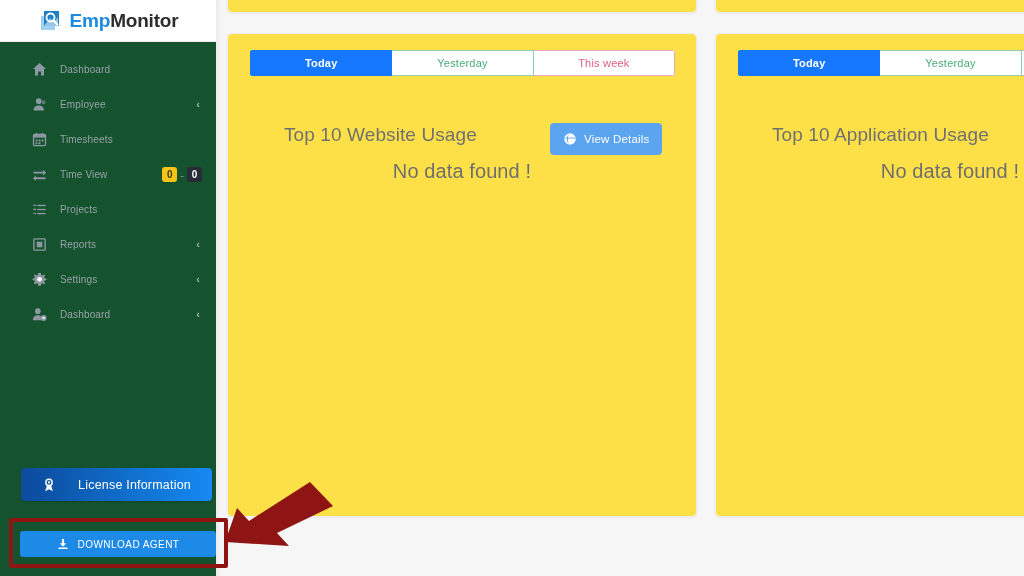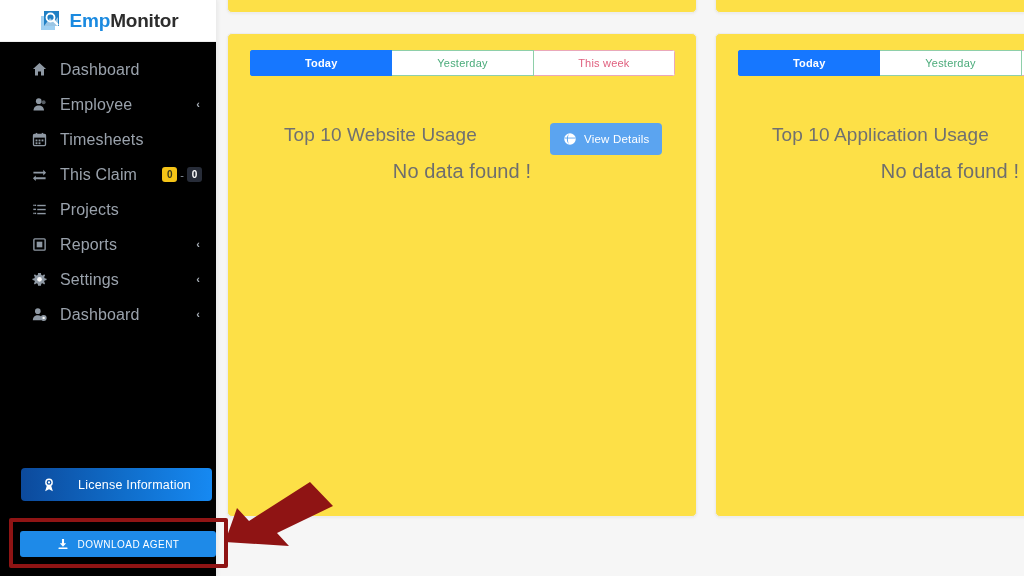--- a/index.html
+++ b/index.html
@@ -15,21 +15,21 @@
     width: 1024px; height: 576px;
     background: #f7f7f7;
     overflow: hidden;
   }
 
   
   .sidebar {
     position: absolute;
     left: 0; top: 0;
     width: 217px; height: 576px;
-    background: #000000;
+    background: #14532d;
     border-right: 1px solid #ececec;
     box-shadow: 1px 0 4px rgba(0,0,0,0.06);
     z-index: 5;
   }
   .brand {
     height: 42px;
     display: flex;
     align-items: center;
     justify-content: center;
     gap: 6px;
@@ -56,21 +56,21 @@
   }
   .nav-icon {
     width: 18px; height: 18px;
     flex: none;
     margin-right: 12px;
     color: #8e98a3;
     display: flex; align-items: center; justify-content: center;
   }
   .nav-icon svg { width: 15px; height: 15px; fill: #8e98a3; display:block; }
   .nav-label {
-    font-size: 16px;
+    font-size: 10px;
     color: #9aa2ac;
     letter-spacing: 0.15px;
     white-space: nowrap;
     flex: 1;
   }
   .chev {
     color: #a9b0b9;
     font-size: 11px;
     font-weight: bold;
     line-height: 1;
@@ -324,21 +324,21 @@
         <span class="nav-label">Timesheets</span>
       </div>
 
       <div class="nav-item">
         <span class="nav-icon">
           <svg viewBox="0 0 16 16">
             <path d="M1.5 5 L12 5 L12 3 L15 6 L12 9 L12 7 L1.5 7 Z"></path>
             <path d="M14.5 11 L4 11 L4 9 L1 12 L4 15 L4 13 L14.5 13 Z"></path>
           </svg>
         </span>
-        <span class="nav-label">This Claim</span>
+        <span class="nav-label">Time View</span>
         <span class="badges">
           <span class="badge badge-warn">0</span>
           <span class="badge-sep">-</span>
           <span class="badge badge-dark">0</span>
         </span>
       </div>
 
       <div class="nav-item">
         <span class="nav-icon">
           <svg viewBox="0 0 16 16">

